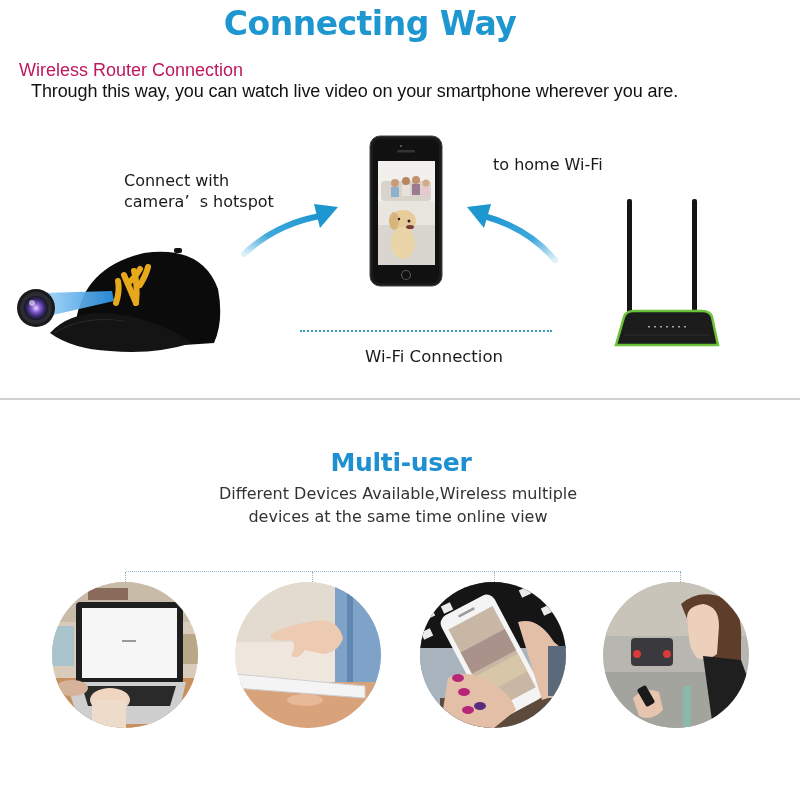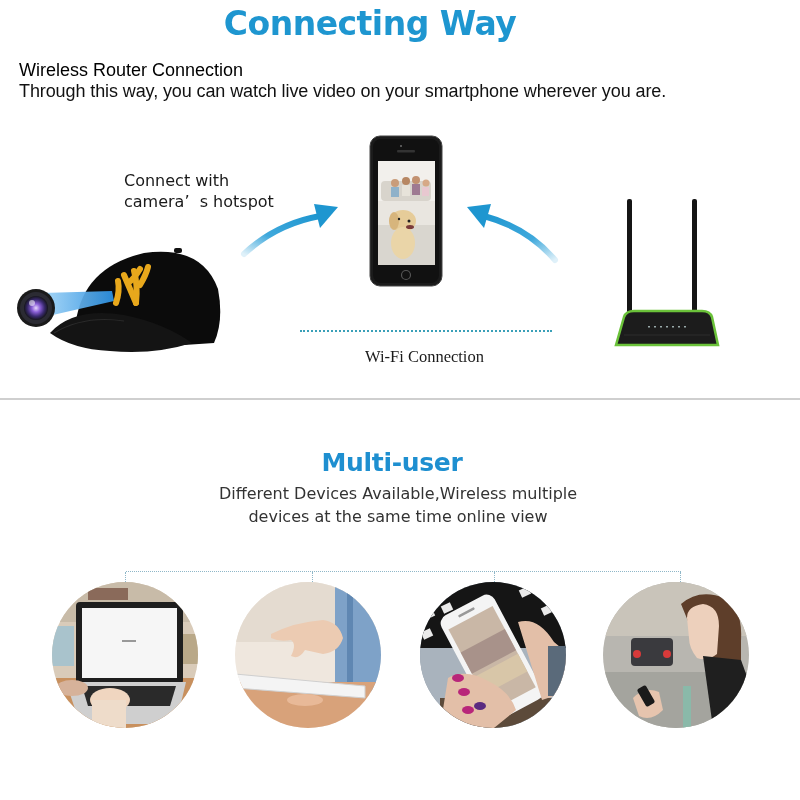--- a/index.html
+++ b/index.html
@@ -1,47 +1,48 @@
 <!DOCTYPE html>
 <html><head>
 <meta charset="utf-8">
 <style>
   html,body{margin:0;padding:0;background:#ffffff;}
   body{width:800px;height:800px;position:relative;overflow:hidden;font-family:"DejaVu Sans","Liberation Sans",sans-serif;color:#1a1a1a;}
   .abs{position:absolute;}
   .title1{left:0;top:2px;width:740px;text-align:center;font-family:"DejaVu Sans",sans-serif;font-weight:bold;font-size:33px;letter-spacing:-0.5px;color:#1e96d0;line-height:44px;}
-  .sub1{left:19px;top:59px;font-family:"Liberation Sans",sans-serif;font-size:18px;line-height:22px;color:#000000;}
-  .sub2{left:19px;top:80px;font-family:"Liberation Sans",sans-serif;font-size:18px;line-height:22px;color:#111;letter-spacing:-0.1px;}
+  .sub1{left:19px;top:59px;font-family:"Liberation Sans",sans-serif;font-size:18px;line-height:22px;color:#be185d;}
+  .sub2{left:31px;top:80px;font-family:"Liberation Sans",sans-serif;font-size:18px;line-height:22px;color:#111;letter-spacing:-0.1px;}
   .lbl{font-family:"DejaVu Sans",sans-serif;font-size:16px;line-height:21px;color:#1a1a1a;}
   .lbl-hot{left:124px;top:170px;}
   .lbl-wifi{left:493px;top:154px;}
   .lbl-wifi .c{display:block;padding-left:37px;}
-  .lbl-conn{left:365px;top:346px;font-size:16.5px;font-family:Liberation Serif, serif;}
+  .lbl-conn{left:365px;top:346px;font-size:16.5px;}
   .dotline{left:300px;top:330px;width:252px;height:0;border-top:2px dotted #3aa0b8;}
   .divider{left:0;top:398px;width:800px;height:0;border-top:2px solid #cfcfcf;}
-  .title2{left:0;top:446px;width:784px;text-align:center;font-family:"DejaVu Sans",sans-serif;font-weight:bold;font-size:25px;color:#1e8fd0;line-height:34px;letter-spacing:-0.3px;}
+  .title2{left:0;top:446px;width:784px;text-align:center;font-family:"DejaVu Sans",sans-serif;font-weight:bold;font-size:25px;color:#1e8fd0;line-height:34px;letter-spacing:-0.3px;padding-left:9px;}
   .desc{left:0;top:482px;width:796px;text-align:center;font-family:"DejaVu Sans",sans-serif;font-size:16px;line-height:23px;color:#333;}
   .bracket{left:126px;top:571px;width:555px;height:10px;border-top:1px dotted #8fb7c8;}
   .tick{position:absolute;top:0;width:0;height:10px;border-left:1px dotted #8fb7c8;}
   .circle{position:absolute;width:146px;height:146px;border-radius:50%;overflow:hidden;top:582px;}
   svg{display:block;}
 </style>
 </head>
 <body>
 
 <div class="abs title1">Connecting Way</div>
 <div class="abs sub1">Wireless Router Connection</div>
 <div class="abs sub2">Through this way, you can watch live video on your smartphone wherever you are.</div>
 
 <div class="abs lbl lbl-hot">
   <div>Connect with</div>
   <div style="white-space:pre;text-align:center;">camera’  s hotspot</div>
 </div>
 
 <div class="abs lbl lbl-wifi">
+  <div>to home Wi-Fi</div>
 </div>
 
 <div class="abs" style="left:236px;top:198px;">
   <svg width="110" height="62" viewBox="0 0 110 62">
     <defs>
       <linearGradient id="ga" x1="0" y1="1" x2="1" y2="0">
         <stop offset="0" stop-color="#2a9fd8" stop-opacity="0.15"></stop>
         <stop offset="0.4" stop-color="#2a9fd8" stop-opacity="0.9"></stop>
         <stop offset="1" stop-color="#1e96d0"></stop>
       </linearGradient>

